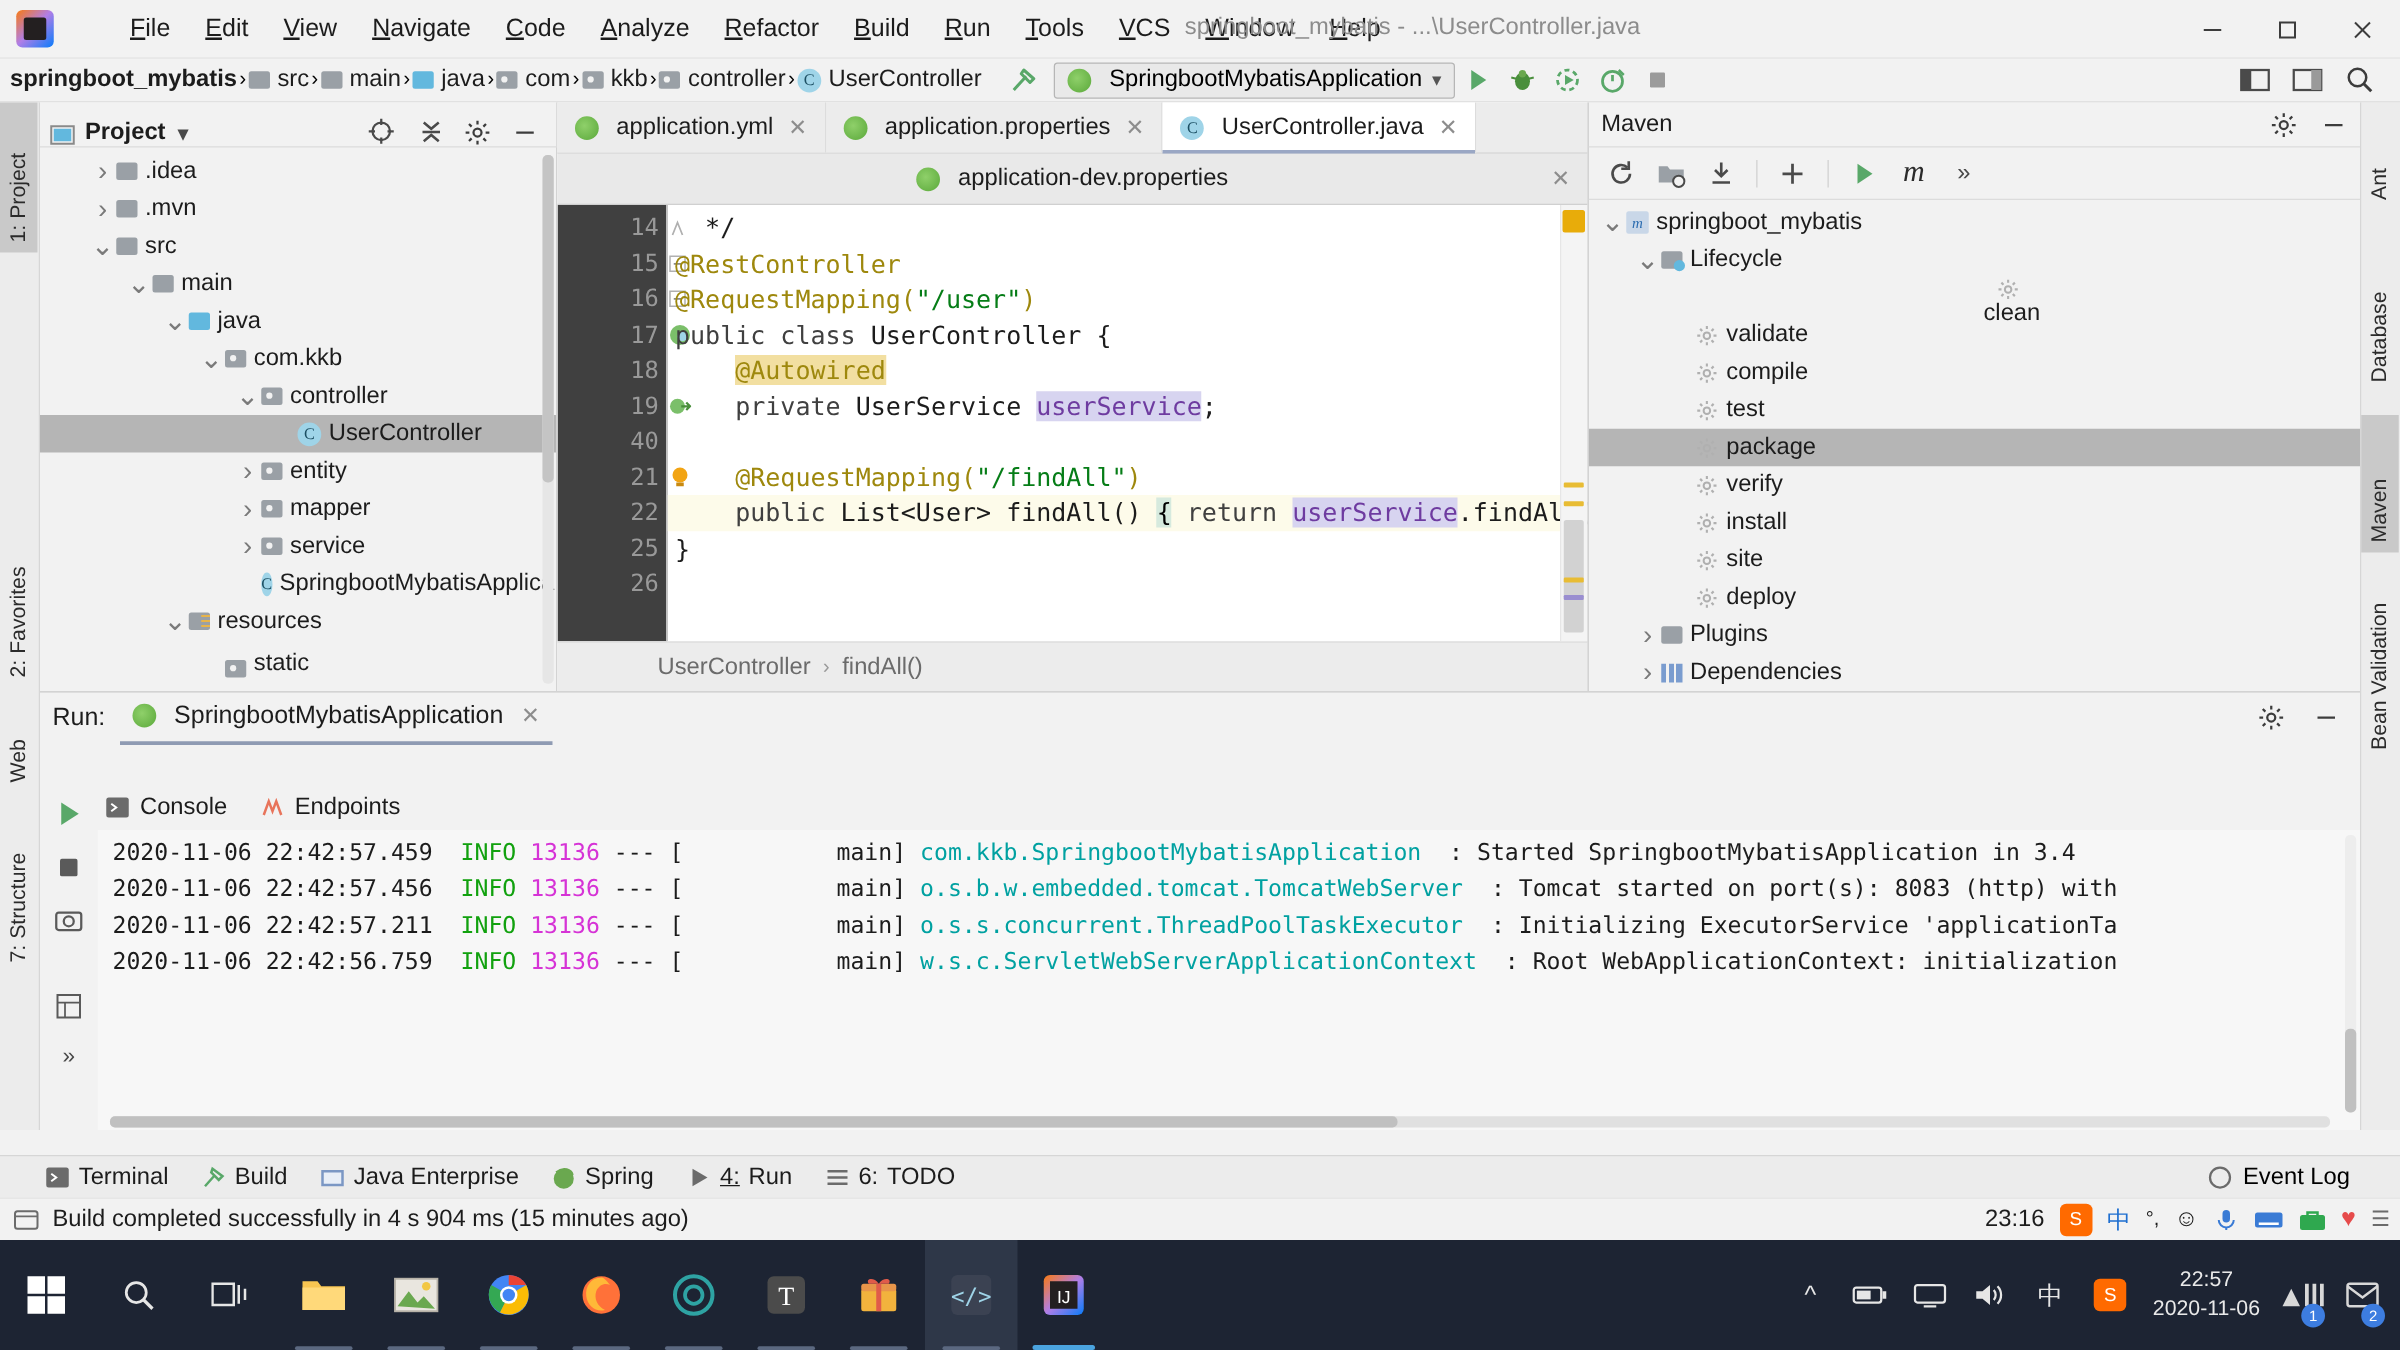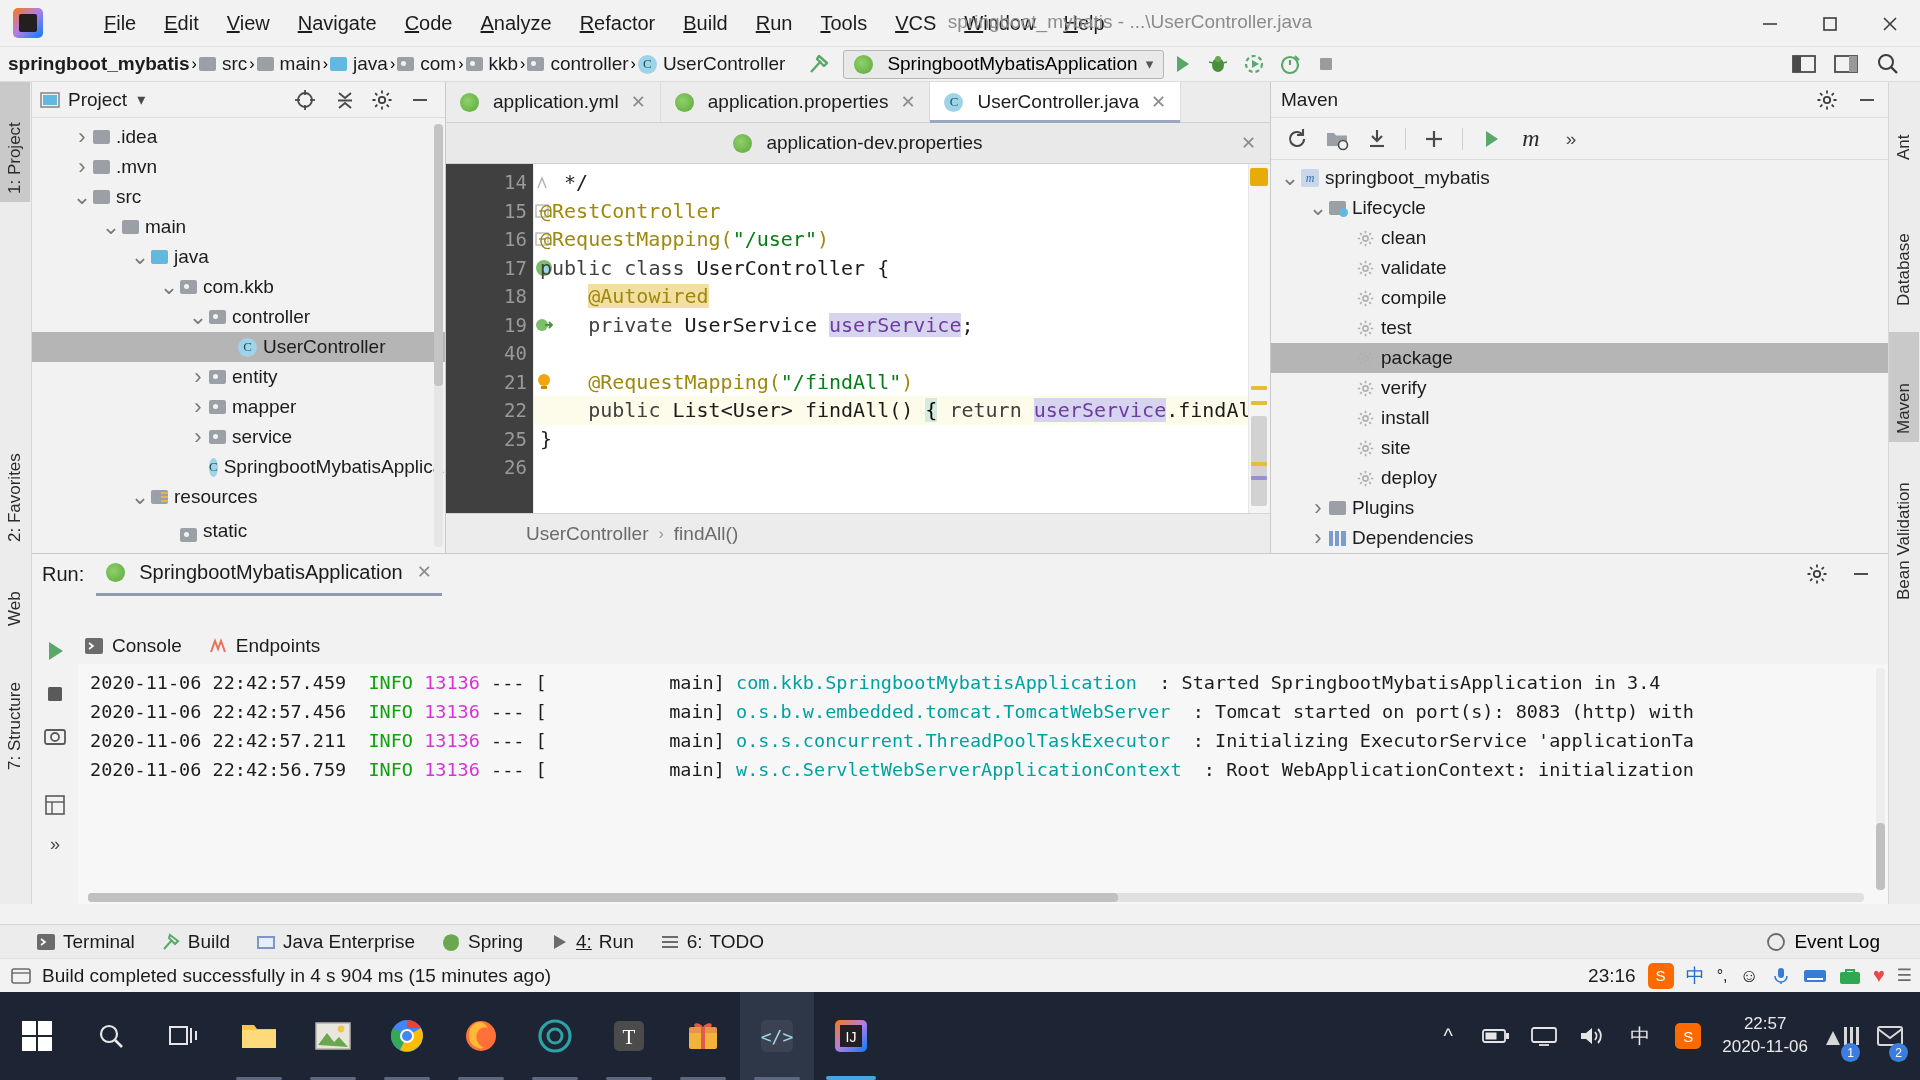--- a/index.html
+++ b/index.html
@@ -99,22 +99,22 @@
     background: #ececec; border-left: 1px solid #d6d6d6;
   }
 
   
   .project-panel {
     position: absolute; left: 32px; top: 82px; width: 414px; height: 471px;
     background: #f2f2f2; border-right: 1px solid #c9c9c9;
     display: flex; flex-direction: column;
   }
   .panel-head {
-    height: 36px; display: flex; align-items: center; padding: 0 8px;
-    border-bottom: 1px solid #dcdcdc; background: #f2f2f2; flex: 0 0 auto;
+    height: 36px; display: flex; align-items: flex-end; padding: 0 8px;
+    border-bottom: 1px solid #dcdcdc; background: #f2f2f2; flex: 0 0 auto; font-weight: bold;
   }
   .panel-title { font-size: 19px; color: #1c1c1c; margin-left: 8px; }
   .panel-head .spacer { flex: 1; }
   .tree { flex: 1; overflow: hidden; padding-top: 4px; position: relative; }
   .tree-row {
     height: 30px; display: flex; align-items: center; font-size: 19px;
     color: #1c1c1c; white-space: nowrap; padding-right: 4px;
   }
   .tree-row.selected { background: #b5b5b5; }
   .chev {
@@ -839,21 +839,21 @@
         <div class="tree-row" style="padding-left: 8px;">
           <span class="chev" style="font-size: 22px; line-height: 0.6;">⌄</span>
           <span class="mvn-ico">m</span>
           <span>springboot_mybatis</span>
         </div>
         <div class="tree-row" style="padding-left: 36px;">
           <span class="chev" style="font-size: 22px; line-height: 0.6;">⌄</span>
           <span class="lc-ico"></span>
           <span>Lifecycle</span>
         </div>
-        <div class="tree-row" style="padding-left: 64px;">
+        <div class="tree-row" style="padding-left: 64px; flex-direction: column;">
           <span class="chev"></span>
           <span class="gear-ico">
             <svg width="17" height="17" viewBox="0 0 17 17">
               <circle cx="8.5" cy="8.5" r="2.6" fill="none" stroke="#b0b0b0" stroke-width="1.6"></circle>
               <path d="M8.5 0.8v2.4M8.5 13.8v2.4M0.8 8.5h2.4M13.8 8.5h2.4M3.1 3.1l1.7 1.7M12.2 12.2l1.7 1.7M13.9 3.1l-1.7 1.7M4.8 12.2l-1.7 1.7" stroke="#b0b0b0" stroke-width="1.7"></path>
             </svg>
           </span>
           <span>clean</span>
         </div>
         <div class="tree-row" style="padding-left: 64px;">

